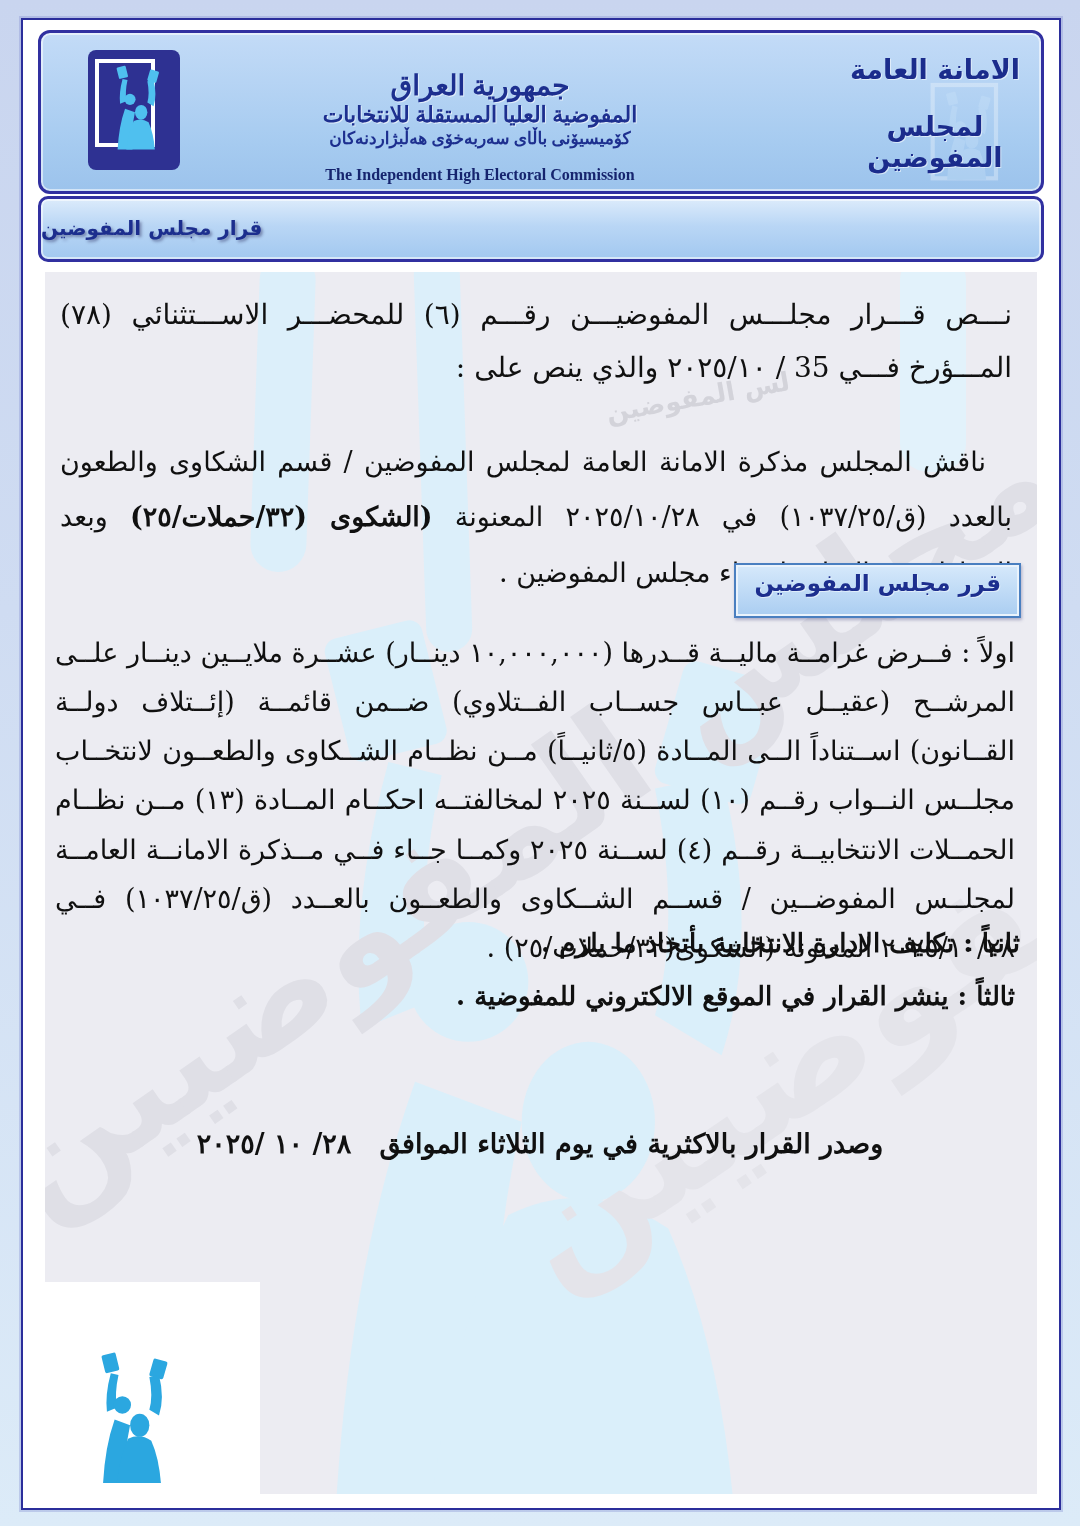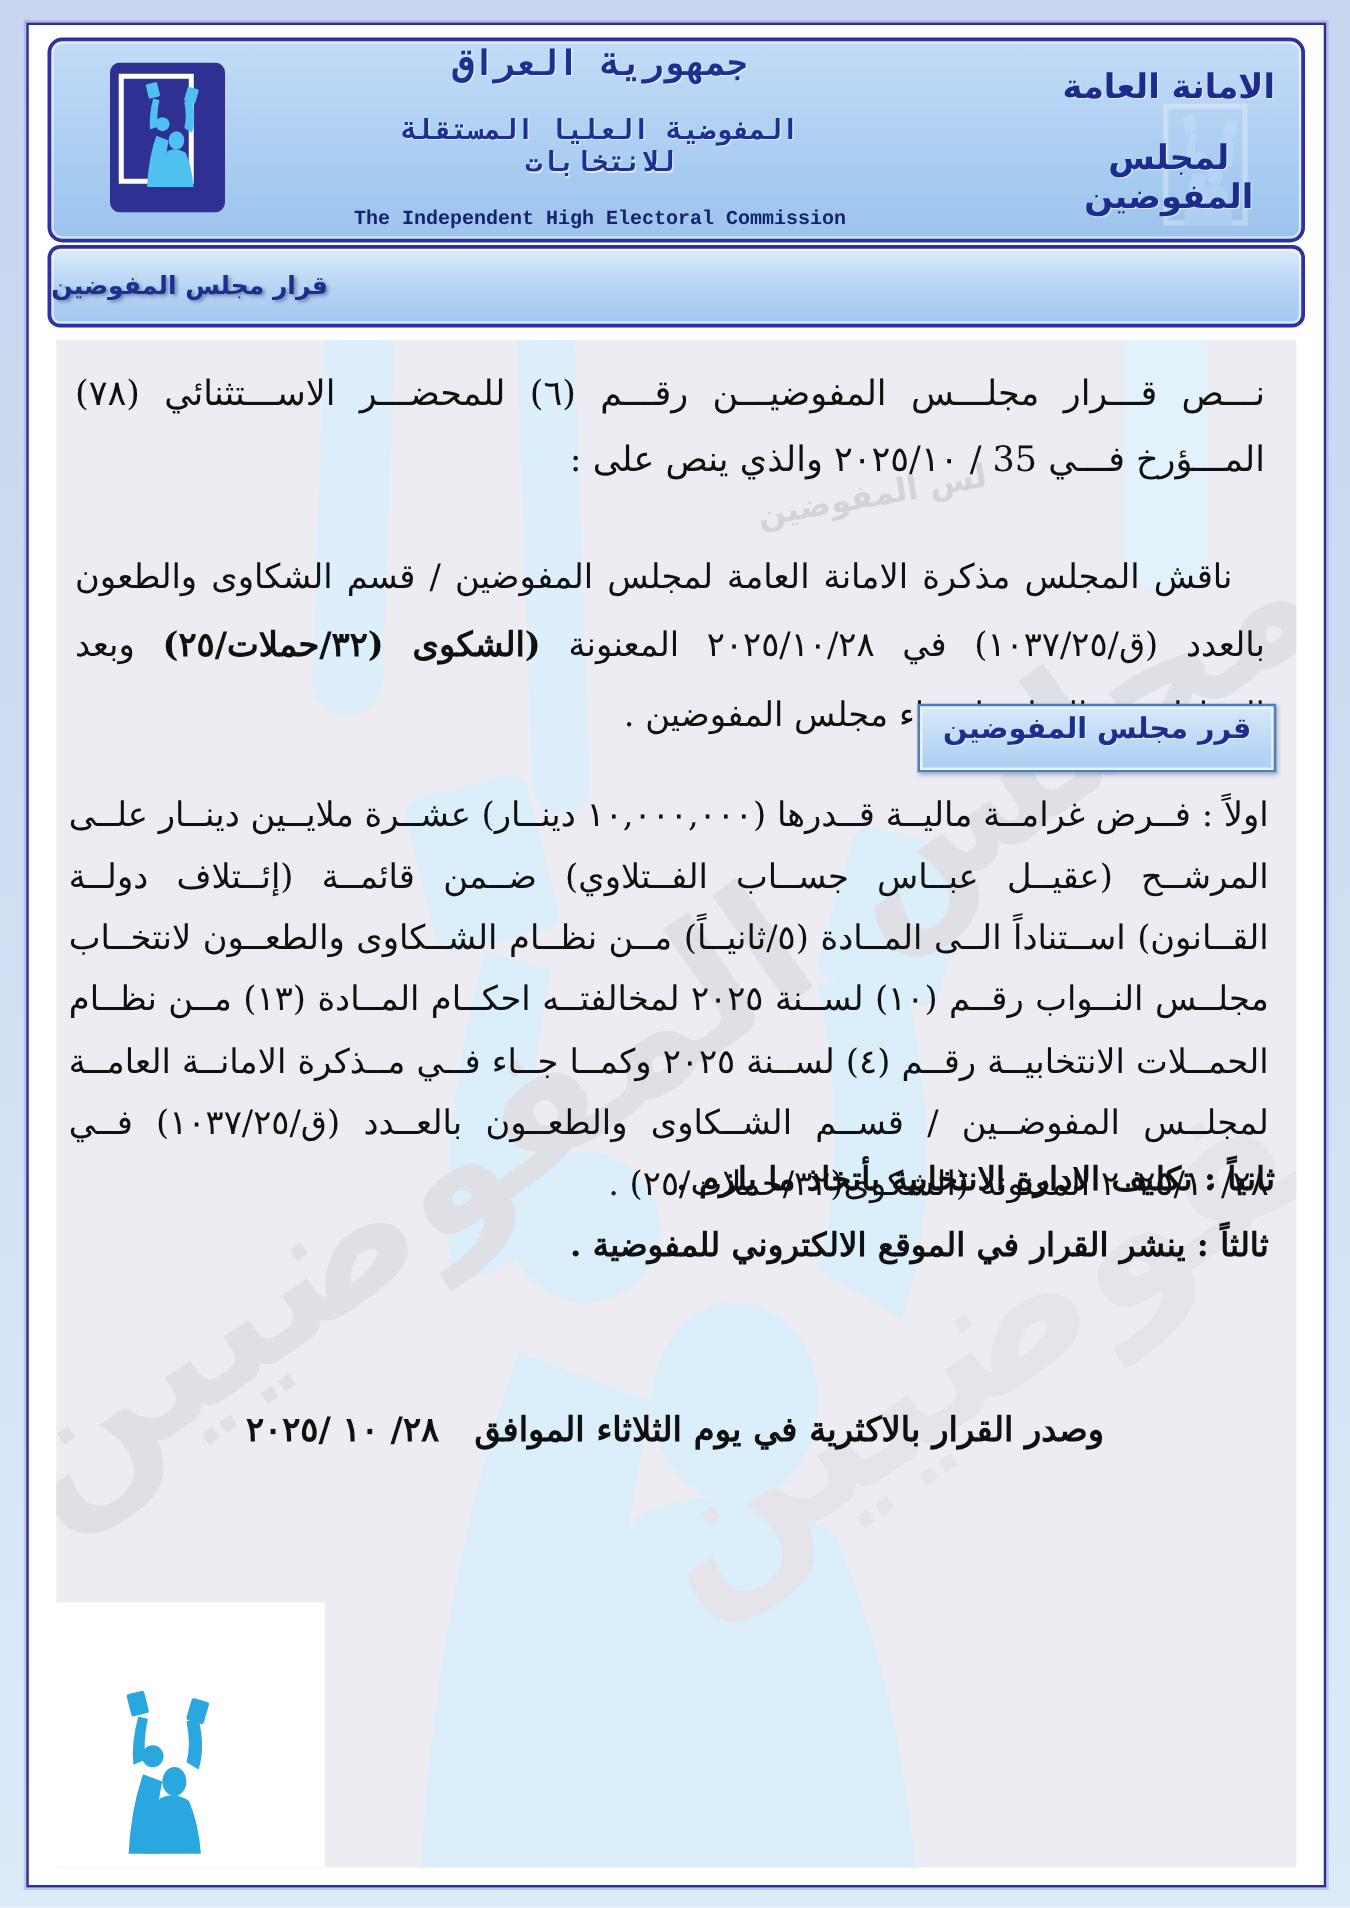--- a/index.html
+++ b/index.html
@@ -23,27 +23,27 @@
   .title-bar{left:38px;top:196px;width:1000px;height:60px;border-radius:10px;
     background:linear-gradient(180deg,#dcebfb 0%,#b9d6f5 45%,#a2c8f0 100%);}
   .title-text{
     width:100%;text-align:left;line-height:58px;font-size:20px;font-weight:bold;
     color:#1c2e8e;font-family:"DejaVu Sans","Liberation Sans",sans-serif;
     text-shadow:2px 2px 3px rgba(40,40,90,.45);
   }
   .logo-box{position:absolute;left:88px;top:50px;width:92px;height:120px;}
   .hdr-center{
     position:absolute;left:260px;top:34px;width:440px;height:150px;
-    display:flex;flex-direction:column;align-items:center;justify-content:space-between;
-    color:#1d2f8f;font-family:Liberation Mono, monospace;text-align:center;
+    display:flex;flex-direction:column;align-items:center;justify-content:flex-end;
+    color:#1d2f8f;font-family:Liberation Serif, serif;text-align:center;
   }
   .hdr-c1{font-size:28px;font-weight:bold;text-shadow:1px 1px 0 rgba(255,255,255,.6);}
   .hdr-c2{font-size:22px;font-weight:bold;text-shadow:1px 1px 0 rgba(255,255,255,.6);}
   .hdr-c3{font-size:17px;font-weight:bold;}
-  .hdr-c4{font-size:16px;font-weight:bold;color:#16246e;direction:ltr;}
+  .hdr-c4{font-size:16px;font-weight:bold;color:#16246e;direction:ltr;margin-top:17px;}
   .hdr-right{
     position:absolute;left:840px;top:54px;width:190px;text-align:center;
     color:#1b2c8c;font-family:"DejaVu Sans","Liberation Sans",sans-serif;
     font-size:27px;font-weight:bold;text-shadow:1px 1px 0 rgba(255,255,255,.55);
   }
   .hdr-right .l2{margin-top:26px;}
   .hdr-wm{position:absolute;left:880px;top:42px;opacity:.3;}
   .content-area{
     position:absolute;left:45px;top:272px;width:992px;height:1222px;
     background:#ececf2;overflow:hidden;
@@ -123,20 +123,21 @@
     <rect x="0" y="0" width="92" height="120" rx="8" fill="#2e3192"></rect>
     <rect x="9" y="11" width="56" height="84" fill="none" stroke="#ffffff" stroke-width="4"></rect>
     <g fill="#4fc0ef" transform="translate(11,14) scale(0.62)">
         <use href="#figs"></use>
       </g>
   </svg>
 
   <div class="hdr-center">
     <div class="hdr-c1">جمهورية العراق</div>
     <div class="hdr-c2">المفوضية العليا المستقلة للانتخابات</div>
+    <div class="hdr-c3">كۆميسيۆنی باڵای سەربەخۆی هەڵبژاردنەكان</div>
     <div class="hdr-c4">The Independent High Electoral Commission</div>
   </div>
 
   <div class="hdr-right">
     <div class="l1">الامانة العامة</div>
     <div class="l2">لمجلس المفوضين</div>
   </div>
 
   <div class="panel title-bar">
     <div class="title-text">قرار مجلس المفوضين</div>

